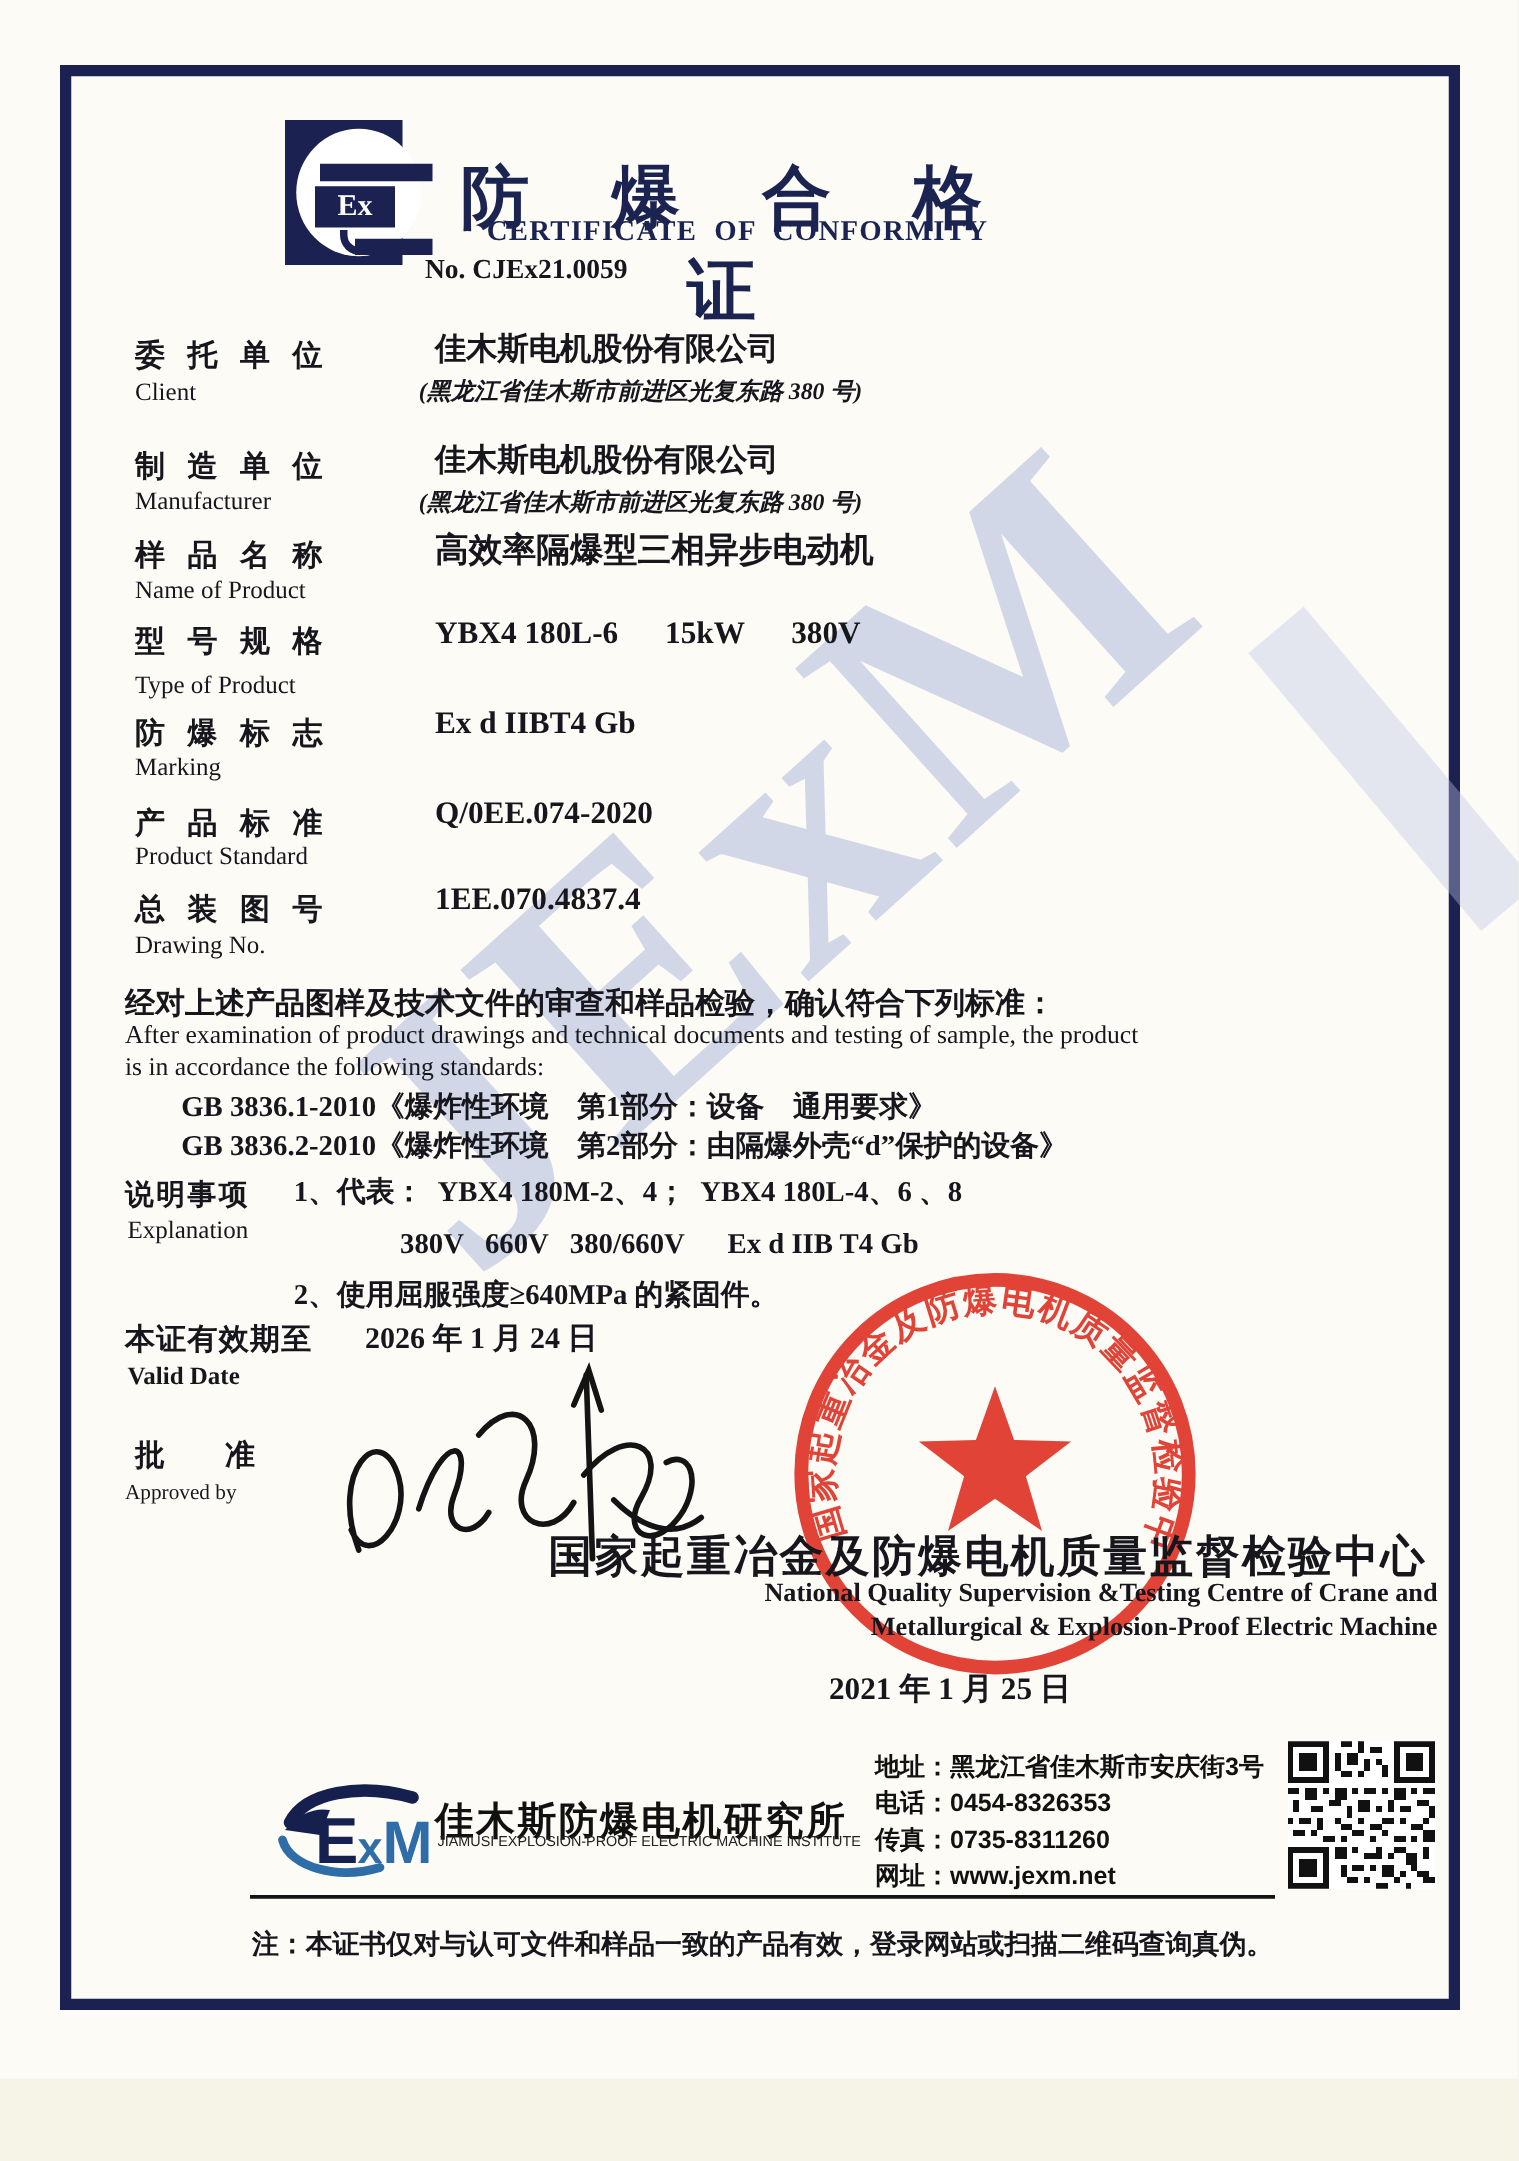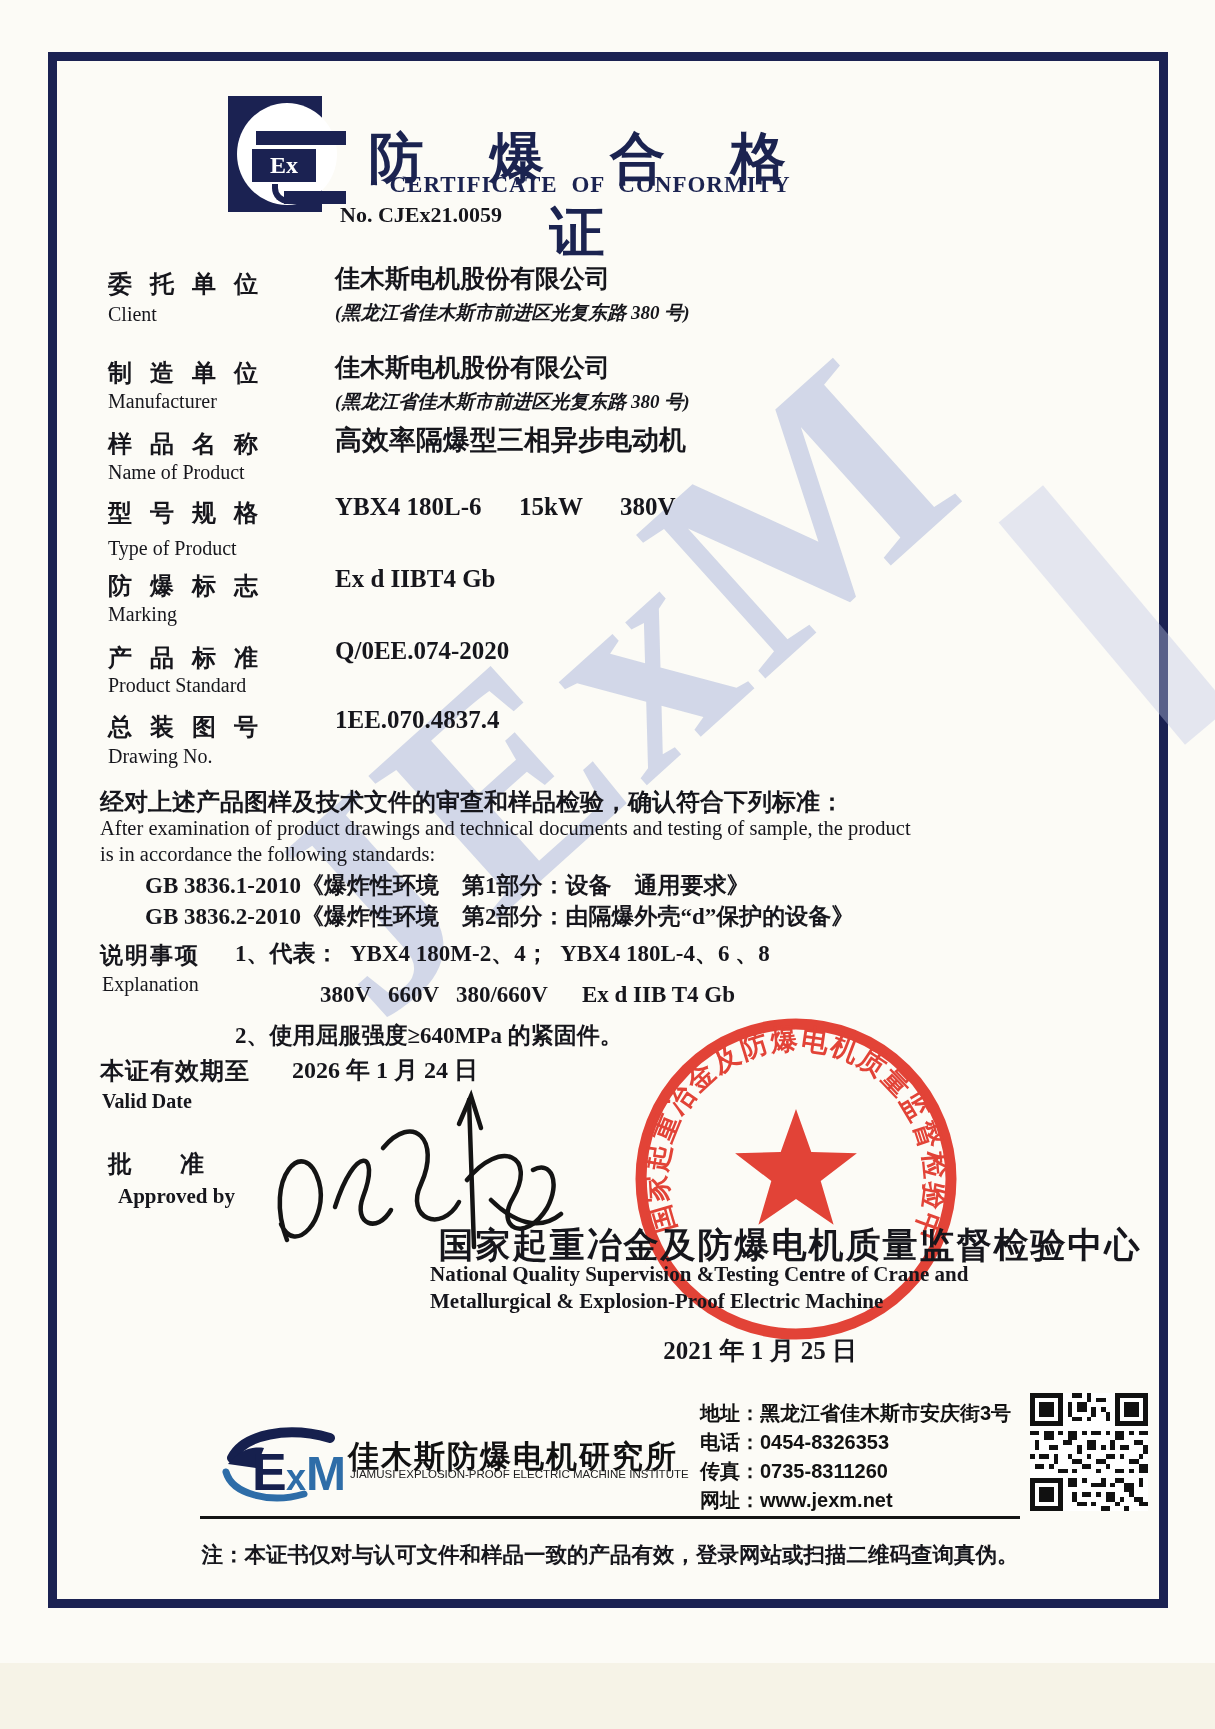--- a/index.html
+++ b/index.html
@@ -27,30 +27,30 @@
   #ex-logo .hook{position:absolute;left:44px;top:88px;width:22px;height:20px;border:6px solid #1b2252;
                  border-top:none;border-right:none;border-radius:0 0 0 16px;box-sizing:border-box;}
   #title{left:340px;top:94px;width:500px;text-align:center;font-size:55px;font-weight:bold;
          letter-spacing:26px;color:#1b2350;z-index:2;margin-top:28px;}
   #subtitle{left:340px;top:172px;width:500px;text-align:center;font-size:23px;font-weight:bold;
             letter-spacing:1px;word-spacing:7px;color:#1b2350;z-index:2;}
   #cert-no{left:340px;top:202px;width:430px;text-align:left;font-size:22px;font-weight:bold;color:#16161c;z-index:2;}
   
   .flabel{left:108px;font-size:24px;font-weight:600;letter-spacing:6px;z-index:2;}
   .flabel-en{left:108px;font-size:20px;z-index:2;}
-  .fvalue{left:335px;font-size:25px;font-weight:bold;z-index:2;}
+  .fvalue{left:348px;font-size:25px;font-weight:bold;z-index:2;}
   .fvalue2{left:335px;font-size:19px;font-weight:600;z-index:2;font-style:italic;}
   
   .stmt-cn{left:100px;width:980px;font-size:24px;font-weight:600;z-index:2;}
   .stmt-en{left:100px;width:990px;font-size:20.5px;z-index:2;}
   .std{left:145px;font-size:23px;font-weight:600;z-index:2;}
   .expl{font-size:23px;font-weight:600;z-index:2;text-align:right;}
   
   .auth-cn{left:430px;width:720px;text-align:center;font-size:35px;font-weight:bold;letter-spacing:2px;z-index:3;}
-  .auth-en{left:430px;width:720px;text-align:left;font-size:21px;font-weight:bold;z-index:3;}
+  .auth-en{left:430px;width:720px;text-align:right;font-size:21px;font-weight:bold;z-index:3;}
   .auth-date{left:430px;width:660px;text-align:center;font-size:25px;font-weight:bold;z-index:3;}
   
   .inst-cn{left:348px;top:1436px;font-size:31px;font-weight:bold;letter-spacing:2px;
            font-family:"Liberation Sans",sans-serif;color:#111;z-index:2;}
   .inst-en{left:350px;top:1468px;font-size:11.5px;font-family:"Liberation Sans",sans-serif;color:#222;z-index:2;}
   .contact-line{left:700px;font-size:20px;font-family:"Liberation Sans",sans-serif;font-weight:600;color:#111;z-index:2;}
   #divider{left:200px;top:1516px;width:820px;height:3px;background:#141414;z-index:2;}
   #note{left:110px;top:1540px;width:1000px;text-align:center;font-size:21.5px;font-weight:600;z-index:2;}
   svg{display:block;}
 </style>
@@ -120,21 +120,21 @@
   <div class="abs flabel-en" style="top:973px;left:102px">Explanation</div>
   <div class="abs expl pre" style="left:235px;top:938px">1、代表：  YBX4 180M-2、4；  YBX4 180L-4、6 、8</div>
   <div class="abs expl pre" style="left:320px;top:982px">380V   660V   380/660V      Ex d IIB T4 Gb</div>
   <div class="abs expl pre" style="left:235px;top:1020px">2、使用屈服强度≥640MPa 的紧固件。</div>
 
   <div class="abs expl" style="left:100px;top:1055px;letter-spacing:1px;font-size:24px">本证有效期至</div>
   <div class="abs" style="left:102px;top:1090px;font-size:20px;font-weight:bold;z-index:2">Valid Date</div>
   <div class="abs expl pre" style="left:292px;top:1054px;font-size:24px">2026 年 1 月 24 日</div>
 
   <div class="abs flabel" style="top:1148px;letter-spacing:0">批　　准</div>
-  <div class="abs" style="left:118px;top:1184px;font-size:21px;font-weight:bold;z-index:2">Approved by</div>
+  <div class="abs" style="left:100px;top:1184px;font-size:17px;font-weight:normal;z-index:2">Approved by</div>
 
   <svg class="abs" style="left:255px;top:1082px;z-index:3" width="330" height="195" viewBox="0 0 330 195">
     <g fill="none" stroke="#141414" stroke-width="4.5" stroke-linecap="round">
       <path d="M32,158 C8,95 50,52 64,100 C74,136 40,175 26,142"></path>
       <path d="M80,125 C100,62 126,68 108,115 C98,142 122,152 136,128"></path>
       <path d="M128,66 C158,30 186,58 166,102 C150,136 186,152 204,120"></path>
       <path d="M214,18 L219,165"></path>
       <path d="M204,42 L216,14 L226,46"></path>
       <path d="M212,98 C246,56 282,74 258,116 C240,146 270,162 292,126 C306,100 296,78 278,88"></path>
       <path d="M236,118 C258,140 284,150 306,132"></path>

